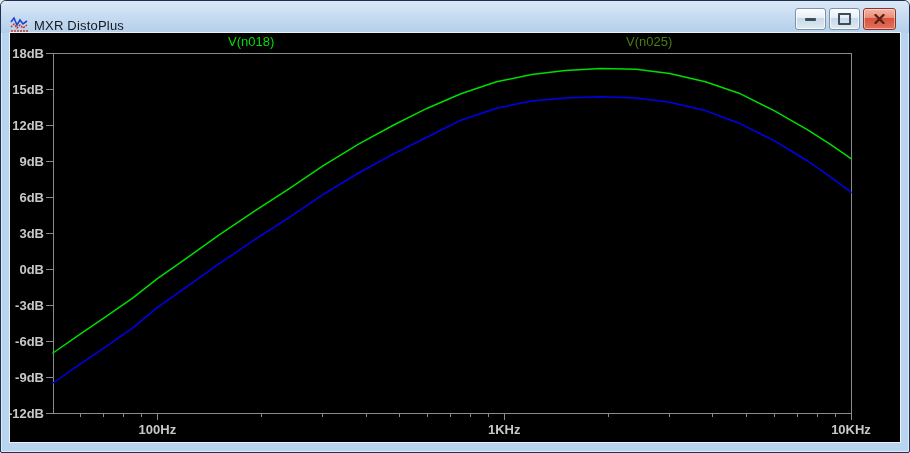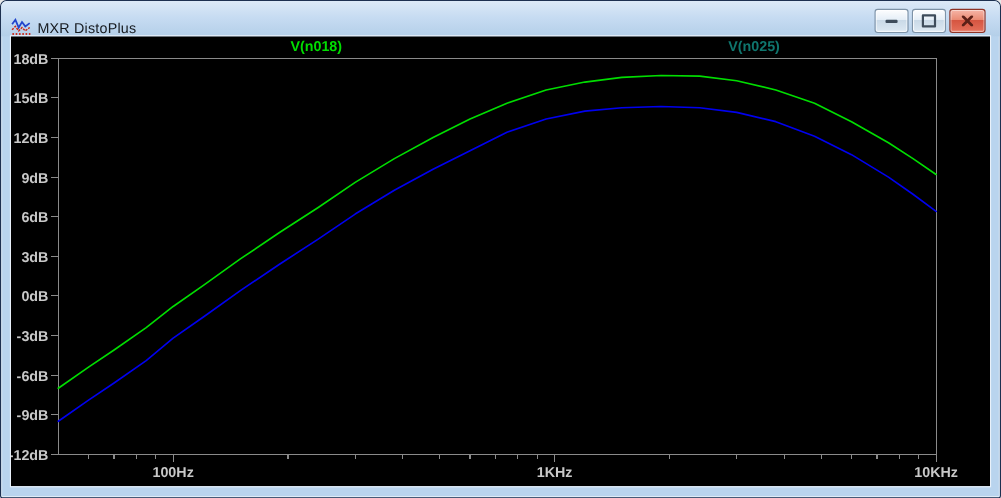--- a/index.html
+++ b/index.html
@@ -15,21 +15,21 @@
     background:linear-gradient(#fdfdfe,#e4eef7 45%,#c9d9e7 46%,#dde9f3);
     box-shadow:inset 0 0 0 1px rgba(255,255,255,.75);
     display:flex;align-items:center;justify-content:center;cursor:default;}
   .wbtn.close{width:31px;border-color:#8e3224;
     background:linear-gradient(#f6b5a7,#ea8b74 45%,#d55440 46%,#e5715b);
     box-shadow:inset 0 0 0 1px rgba(255,255,255,.45);}
   .glyph-min{display:block;width:11px;height:3px;background:#3e4c5b;border-radius:1px;}
   .glyph-rest{display:block;width:9px;height:8px;border:2px solid #3e4c5b;border-radius:1px;}
   .client{position:absolute;left:9px;top:32px;width:890px;height:409px;background:#000;
     outline:1px solid #e9f1fa;}
-  .legend-item{position:absolute;top:1px;font-size:13px;font-weight:bold;margin-left:36px;}
+  .legend-item{position:absolute;top:1px;font-size:13px;font-weight:normal;}
   .legend-item.g{left:218px;}
   .legend-item.b{left:616px;}
   svg text{font-family:"Liberation Sans",sans-serif;}
 </style>
 </head>
 <body>
 
 <div class="window">
 
   <div class="titlebar">
@@ -59,21 +59,21 @@
         <svg width="11" height="10" viewBox="0 0 11 10">
           <line x1="1.5" y1="1" x2="9.5" y2="9" stroke="#5d2017" stroke-width="2.4" stroke-linecap="round"></line>
           <line x1="9.5" y1="1" x2="1.5" y2="9" stroke="#5d2017" stroke-width="2.4" stroke-linecap="round"></line>
         </svg>
       </div>
     </div>
   </div>
 
   <div class="client">
     <span class="legend-item g" style="color: rgb(0, 221, 0);">V(n018)</span>
-    <span class="legend-item b" style="color: #0f766e;">V(n025)</span>
+    <span class="legend-item b" style="color: #4d7c0f;">V(n025)</span>
     <svg id="plot-svg" width="890" height="409" viewBox="0 0 890 409">
         <rect x="43" y="20" width="798" height="360" fill="none" stroke="#8a8a8a" stroke-width="1" shape-rendering="crispEdges"></rect>
         <line x1="36" y1="20" x2="43" y2="20" stroke="#8a8a8a" stroke-width="1" shape-rendering="crispEdges"></line>
         <text x="34" y="25" fill="#c8c8c8" font-size="13" font-weight="bold" text-anchor="end">18dB</text>
         <line x1="36" y1="56" x2="43" y2="56" stroke="#8a8a8a" stroke-width="1" shape-rendering="crispEdges"></line>
         <text x="34" y="61" fill="#c8c8c8" font-size="13" font-weight="bold" text-anchor="end">15dB</text>
         <line x1="36" y1="92" x2="43" y2="92" stroke="#8a8a8a" stroke-width="1" shape-rendering="crispEdges"></line>
         <text x="34" y="97" fill="#c8c8c8" font-size="13" font-weight="bold" text-anchor="end">12dB</text>
         <line x1="36" y1="128" x2="43" y2="128" stroke="#8a8a8a" stroke-width="1" shape-rendering="crispEdges"></line>
         <text x="34" y="133" fill="#c8c8c8" font-size="13" font-weight="bold" text-anchor="end">9dB</text>

